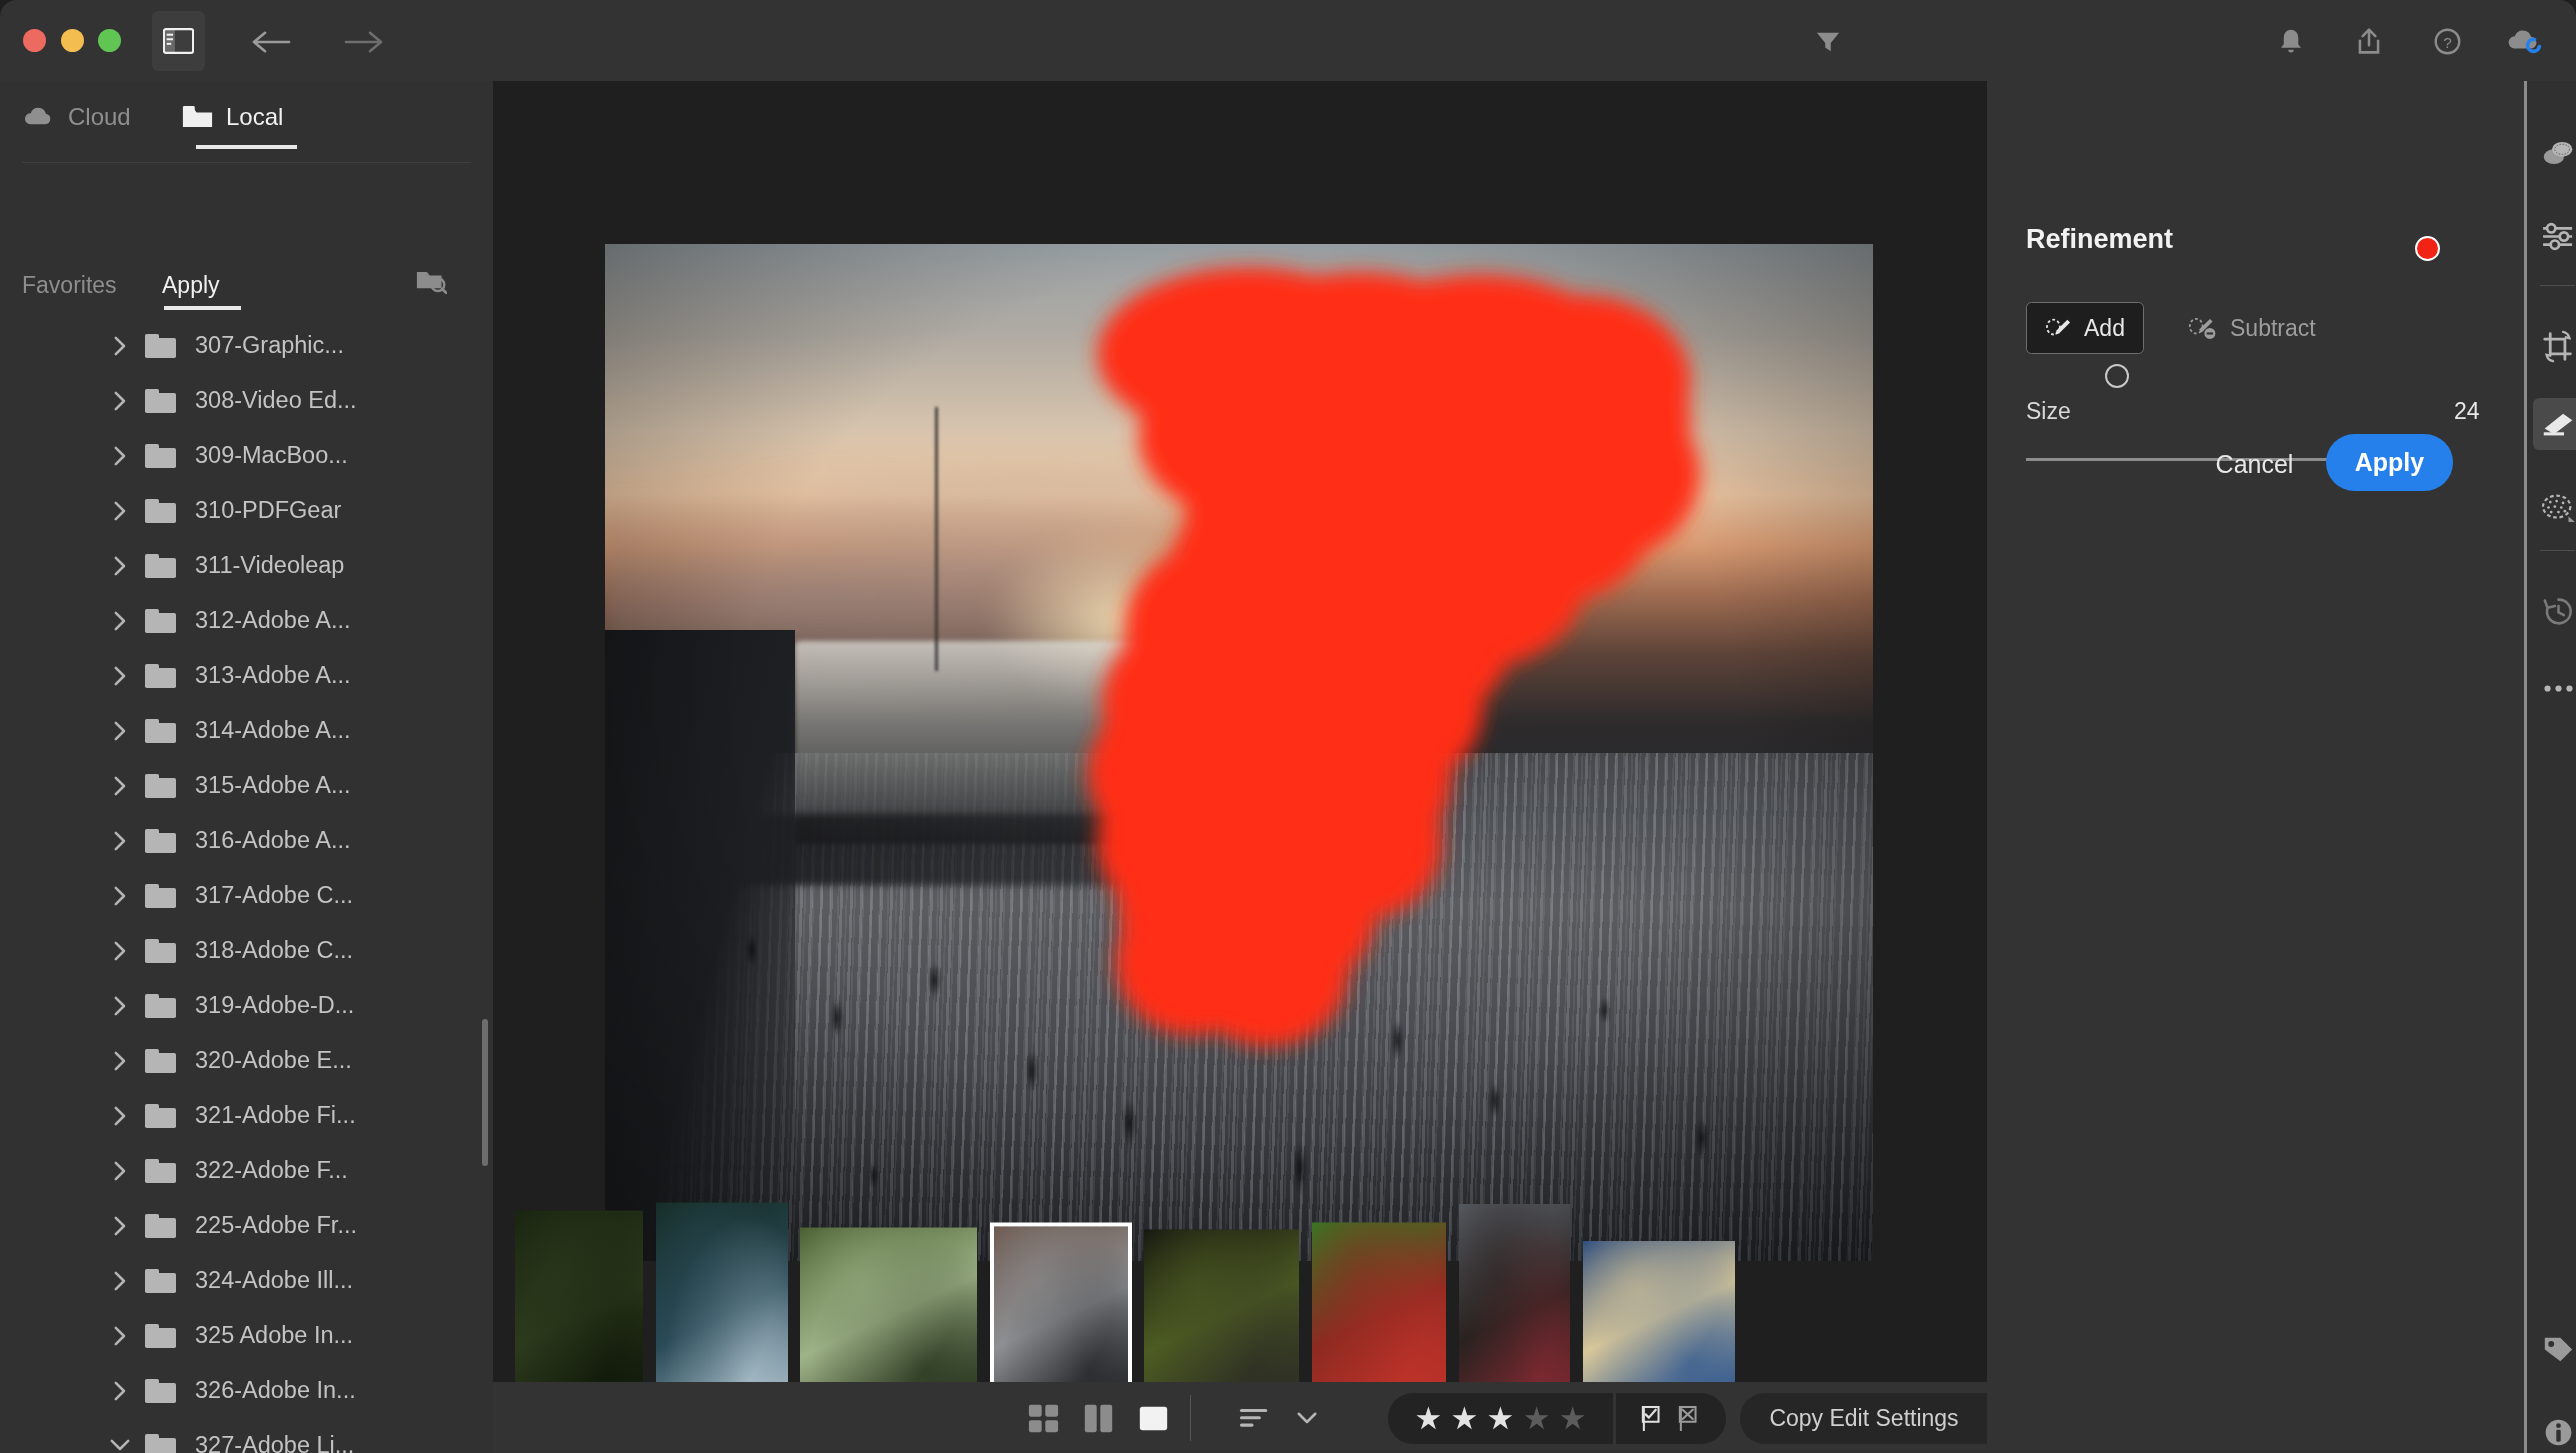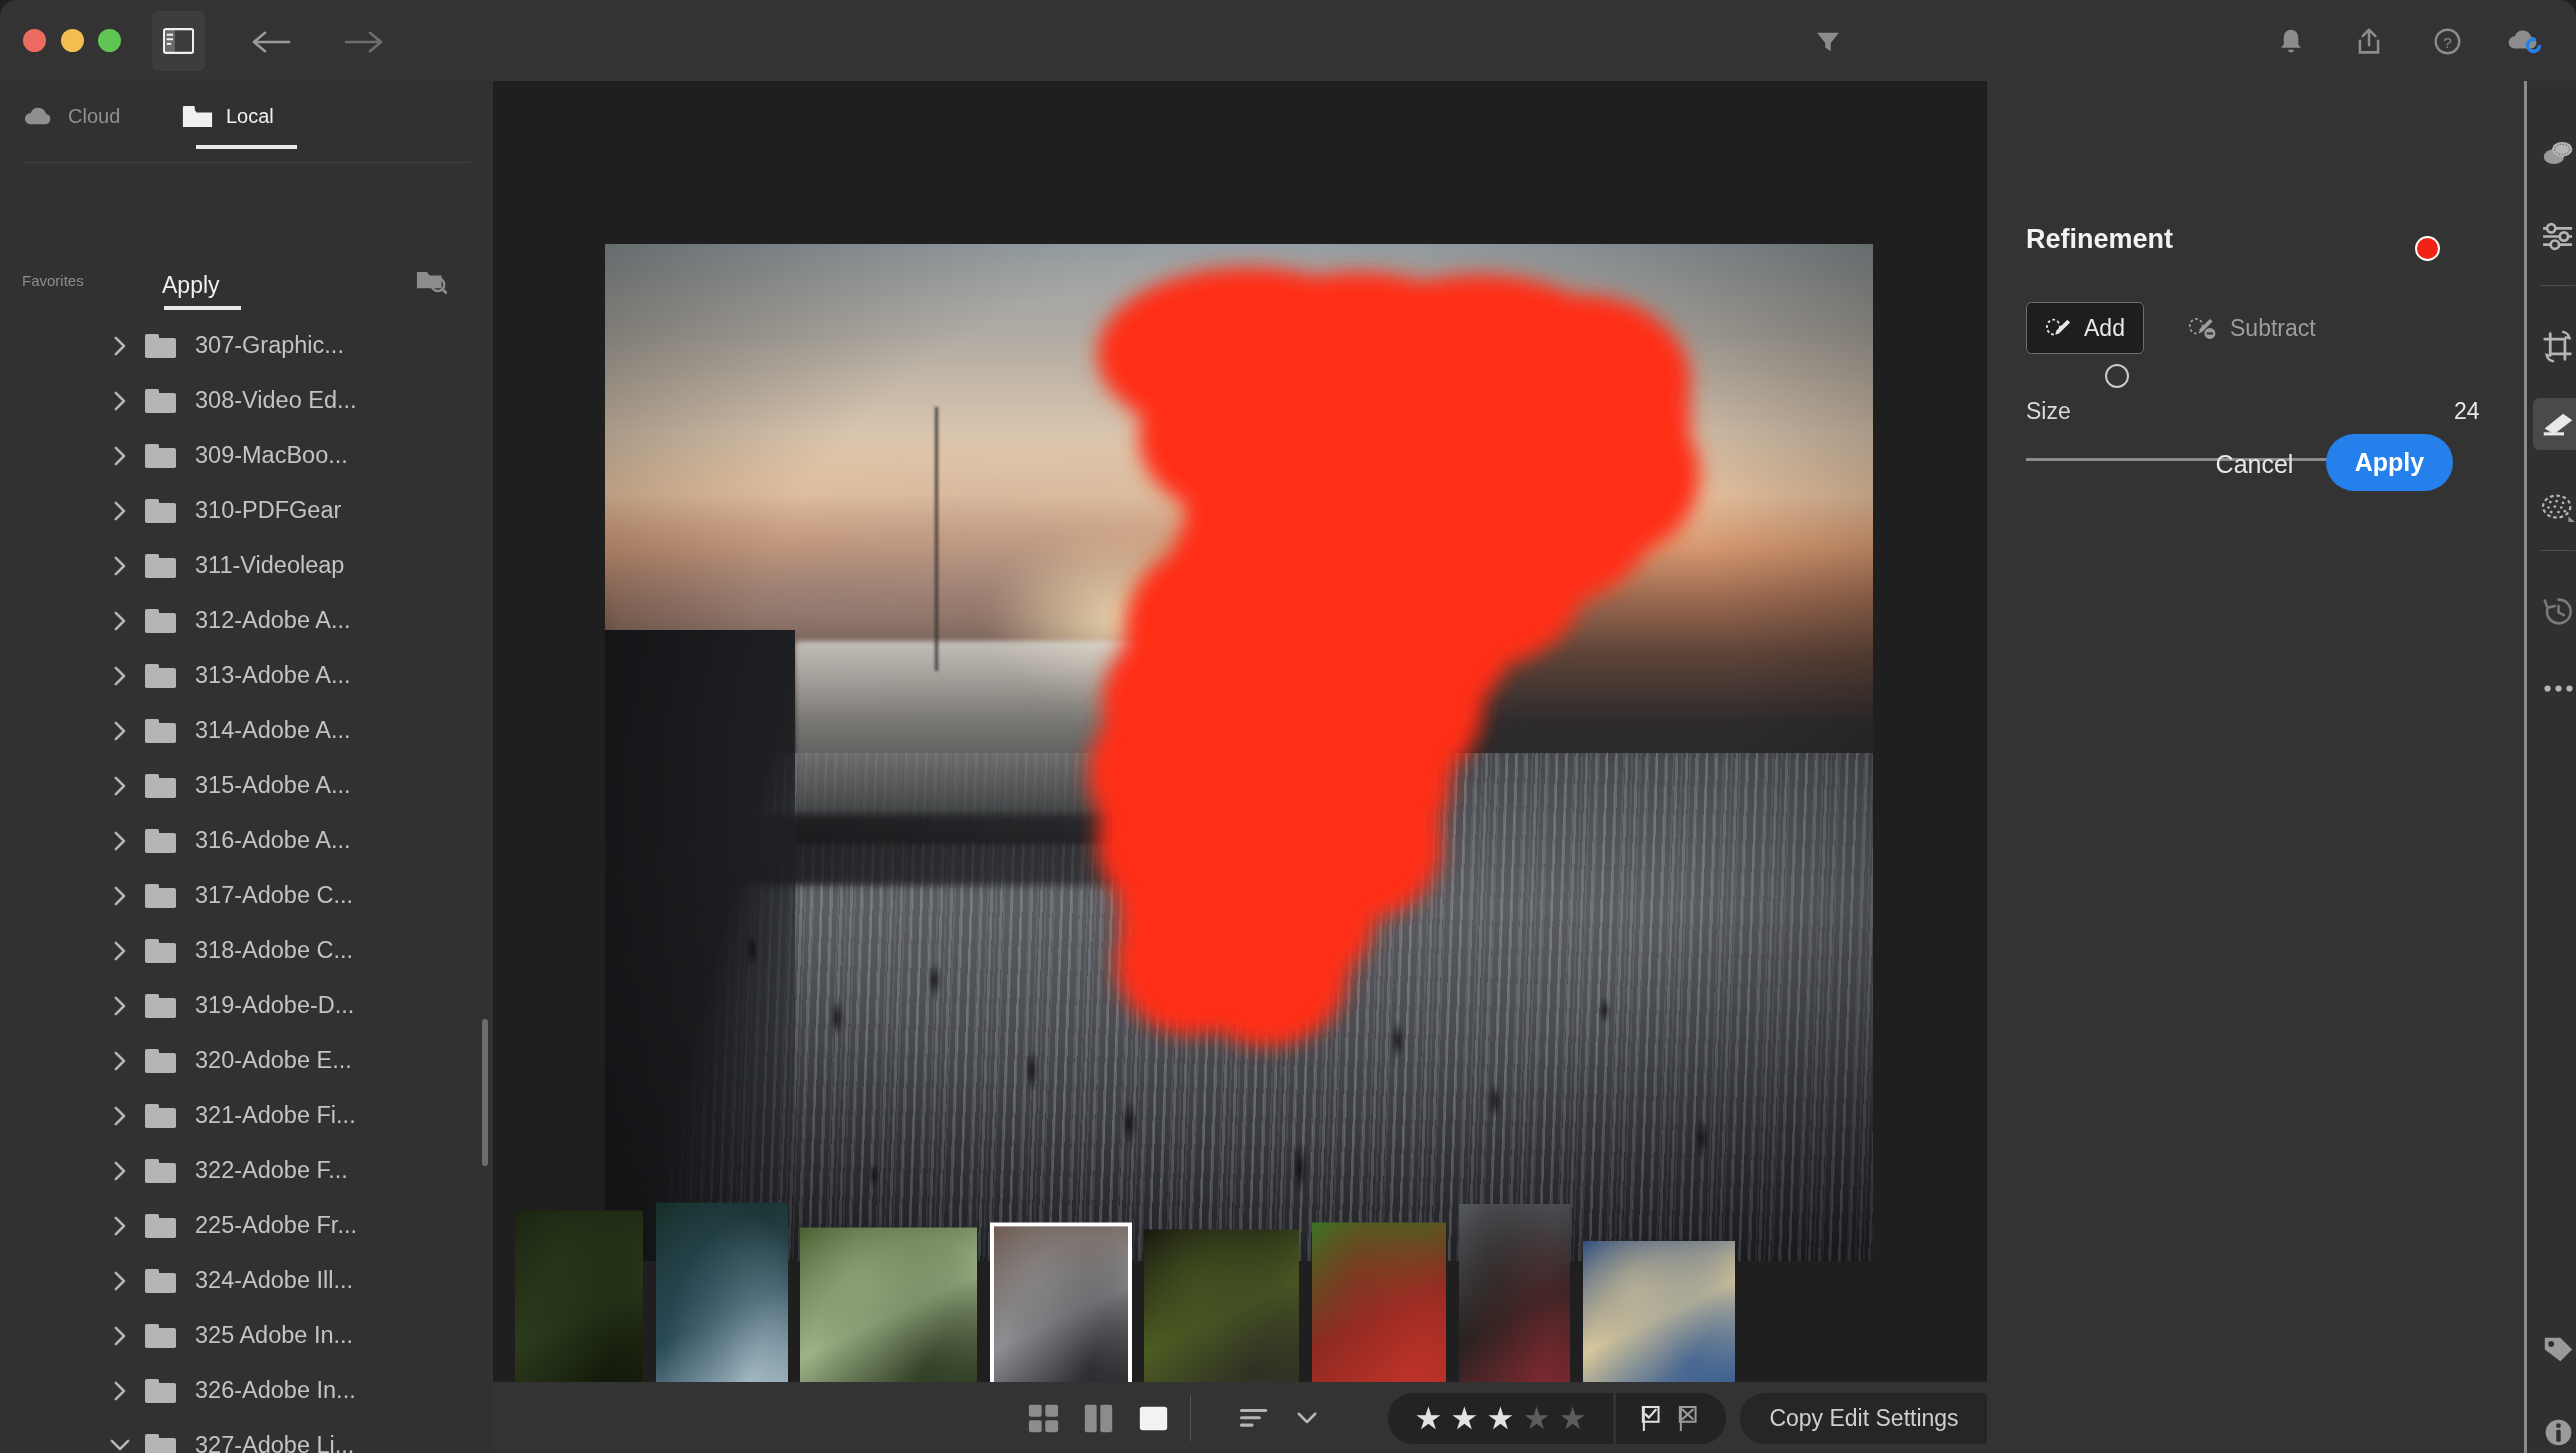--- a/index.html
+++ b/index.html
@@ -69,33 +69,33 @@
     background: #313131;
   }
   #source-tabs {
     position: absolute; left: 0; top: 0; width: 493px; height: 77px;
   }
   .src-tab {
     position: absolute; top: 14.7px; display: flex; align-items: center; gap: 13px; height: 42px;
   }
   #src-cloud { left: 22px; }
   #src-local { left: 182px; }
-  .src-label { font-size: 20px; color: #8f8f8f; }
+  .src-label { font-size: 24px; color: #8f8f8f; }
   .src-tab.active .src-label { color: #f0f0f0; }
   #local-underline {
     position: absolute; left: 196px; top: 64px; width: 101px; height: 3.7px; background: #e8e8e8;
   }
   #sidebar-divider {
     position: absolute; left: 22px; top: 81px; width: 449px; height: 0.9px; background: #3f3f3f;
   }
 
   #browse-head {
     position: absolute; left: 0; top: 184px; width: 493px; height: 53px;
   }
-  #lbl-favorites { position: absolute; left: 22px; top: 7.4px; font-size: 15px; color: #8d8d8d; }
+  #lbl-favorites { position: absolute; left: 22px; top: 7.4px; font-size: 23px; color: #8d8d8d; }
   #lbl-browse { position: absolute; left: 162px; top: 7.4px; font-size: 23px; color: #f0f0f0; }
   #browse-underline { position: absolute; left: 164px; top: 41px; width: 77px; height: 3.7px; background: #e8e8e8; }
   #folder-search-btn { position: absolute; left: 416px; top: 1.8px; width: 42px; height: 39px; }
 
   #folder-list {
     position: absolute; left: 0; top: 237px; width: 493px; height: 1135px; overflow: hidden;
   }
   .folder-row {
     position: relative; height: 55px; display: flex; align-items: center;
     padding-left: 109px; gap: 0;

